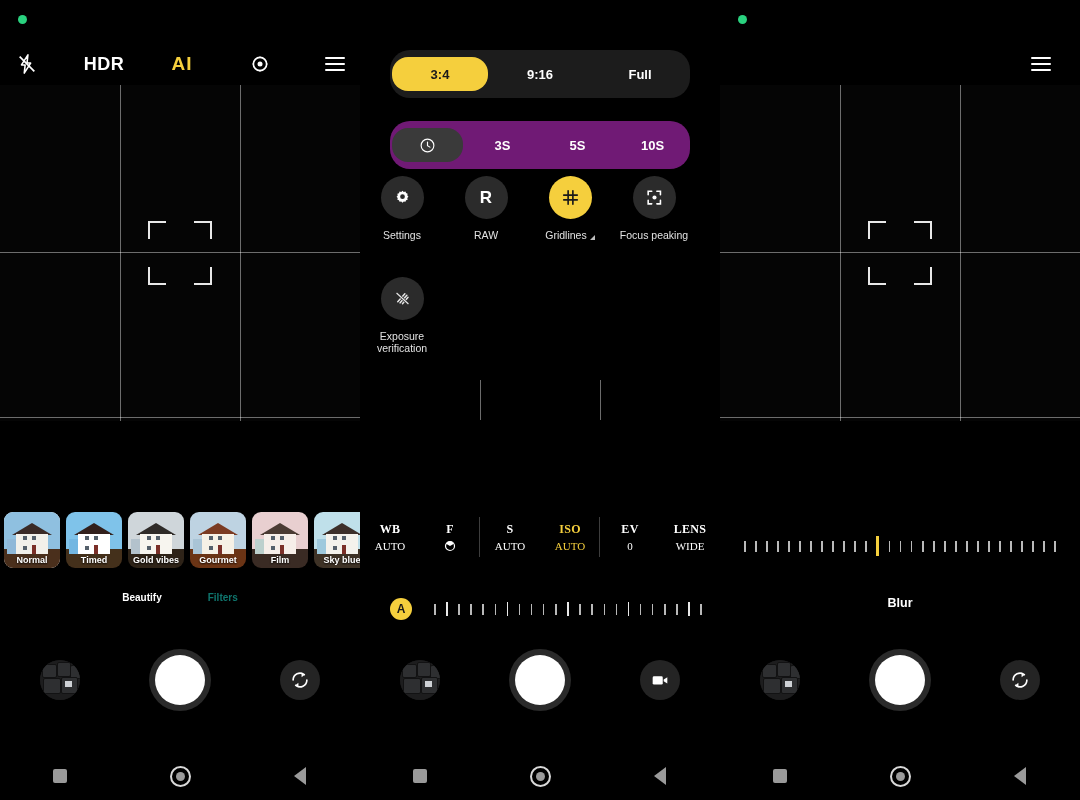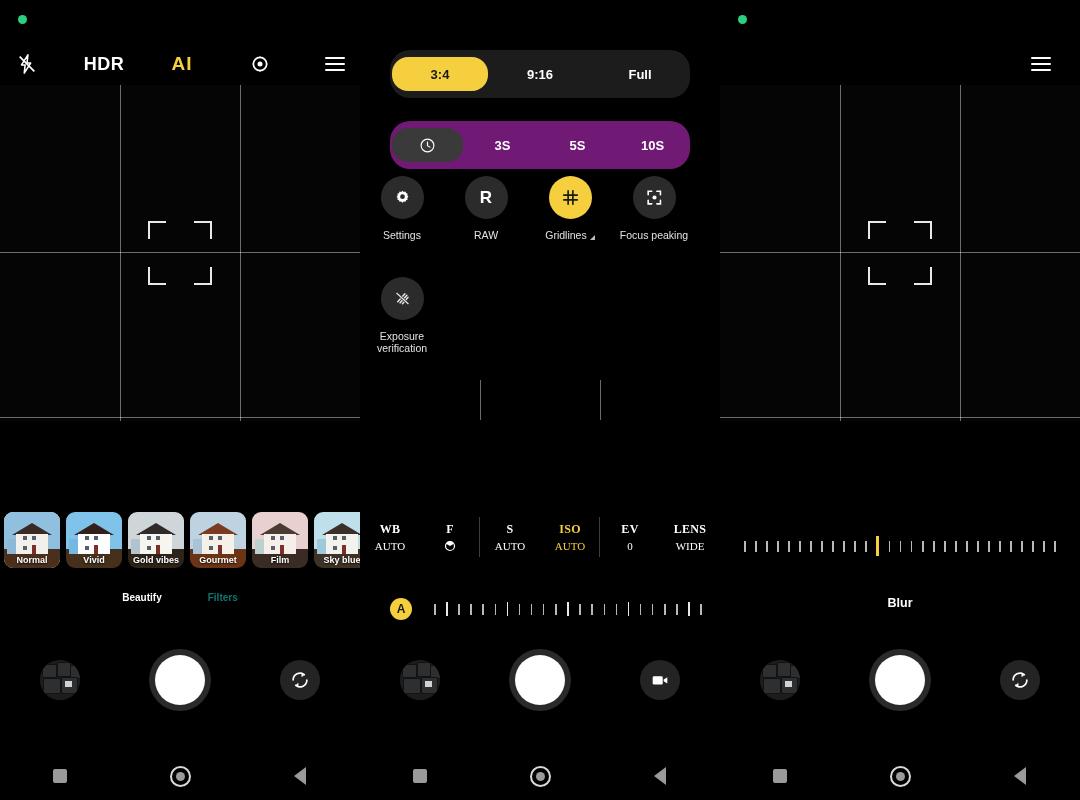--- a/index.html
+++ b/index.html
@@ -258,21 +258,21 @@
       <div class="filter-thumb">
         <span class="ft-sky" style="background:#7fc3ea"></span>
           <span class="ft-ground" style="background:#44301b"></span>
         <span class="ft-wing" style="background:#73b7e2"></span>
           <span class="ft-roof" style="border-bottom-color:#32201c"></span>
         <span class="ft-house" style="background:#ffffff"></span>
         <span class="ft-win" style="left:19px;bottom:28px"></span>
           <span class="ft-win" style="left:28px;bottom:28px"></span>
         <span class="ft-win" style="left:19px;bottom:18px"></span>
           <span class="ft-door"></span>
-        <span class="ft-name">Vivid</span>
+        <span class="ft-name">Timed</span>
       </div>
       <div class="filter-thumb">
         <span class="ft-sky" style="background:#cfd6da"></span>
           <span class="ft-ground" style="background:#2e2318"></span>
         <span class="ft-wing" style="background:#b3c2cc"></span>
           <span class="ft-roof" style="border-bottom-color:#2f2b28"></span>
         <span class="ft-house" style="background:#f7f5ef"></span>
         <span class="ft-win" style="left:19px;bottom:28px"></span>
           <span class="ft-win" style="left:28px;bottom:28px"></span>
         <span class="ft-win" style="left:19px;bottom:18px"></span>

